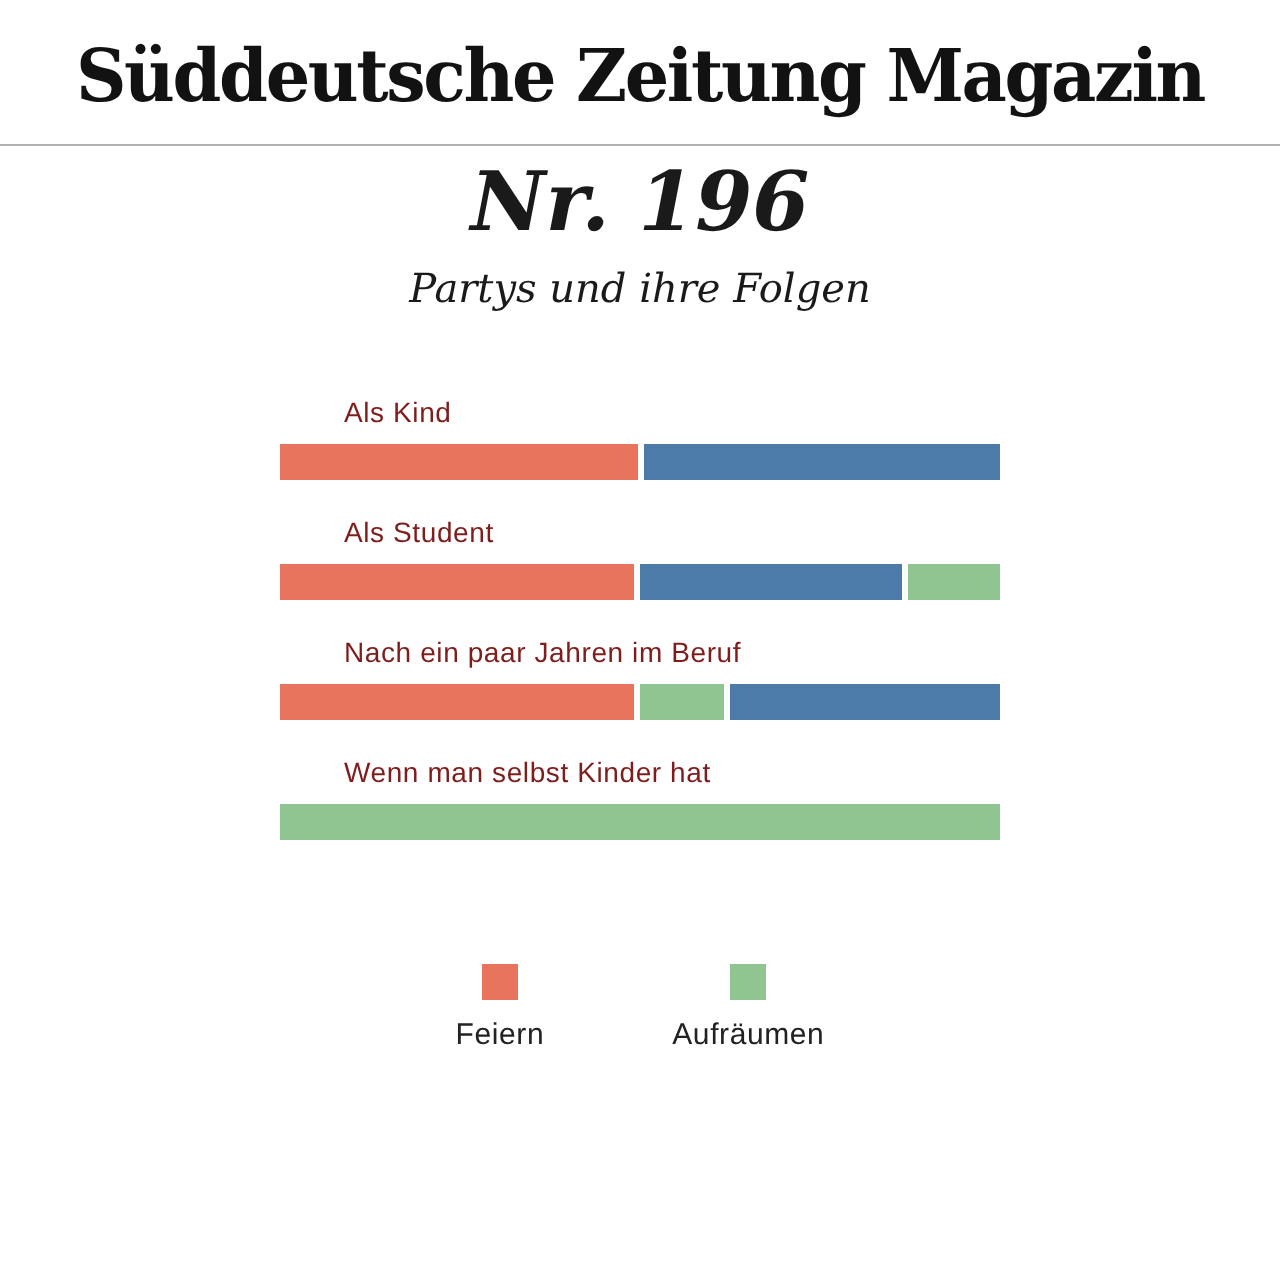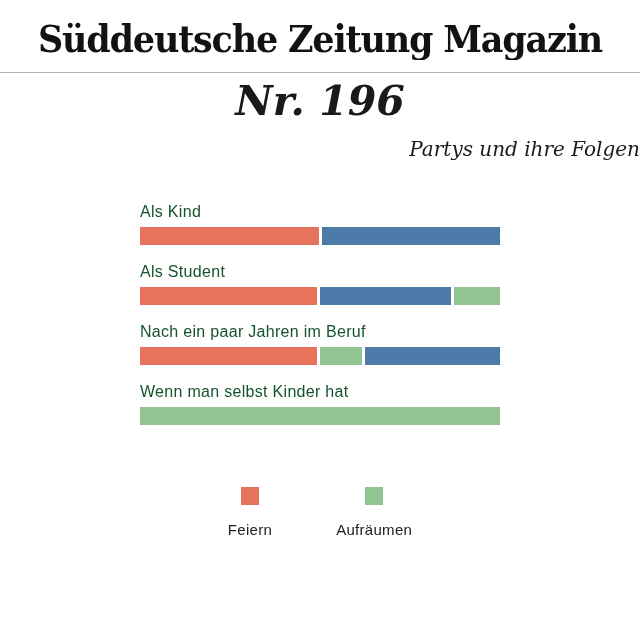--- a/index.html
+++ b/index.html
@@ -53,44 +53,45 @@
     margin-top: 4px;
     text-align: center;
     font-family: "DejaVu Serif", serif;
     font-style: italic;
     font-weight: 700;
     font-size: 41px;
     line-height: 1.2;
     color: #1a1a1a;
   }
   .subtitle {
-    margin-top: 11px;
-    text-align: right;
+    margin-top: 6px;
+    text-align: center;
     font-family: "DejaVu Serif", serif;
     font-style: italic;
     font-size: 20px;
     line-height: 1.2;
     color: #1a1a1a;
   }
 
   
   .chart {
     margin-top: 42px;
     margin-left: 140px;
     width: 360px;
   }
   .chart-row {
     margin-bottom: 18px;
   }
   .row-label {
-    font-size: 16px;
+    font-size: 14px;
     line-height: 17px;
     letter-spacing: 0.3px;
-    color: #14532d;
+    color: #7f1d1d;
     margin-bottom: 7px;
+    margin-left: 32px;
   }
   .bar {
     display: flex;
     height: 18px;
     width: 100%;
     gap: 3px;
   }
   .seg {
     height: 100%;
     flex-basis: 0;
@@ -106,21 +107,21 @@
   .legend-item {
     display: flex;
     flex-direction: column;
     align-items: center;
   }
   .legend-swatch {
     width: 18px;
     height: 18px;
   }
   .legend-label {
-    margin-top: 16px;
+    margin-top: 9px;
     font-size: 15px;
     letter-spacing: 0.3px;
     color: #222222;
   }
 </style>
 </head>
 <body>
 
 <div class="page">
 

